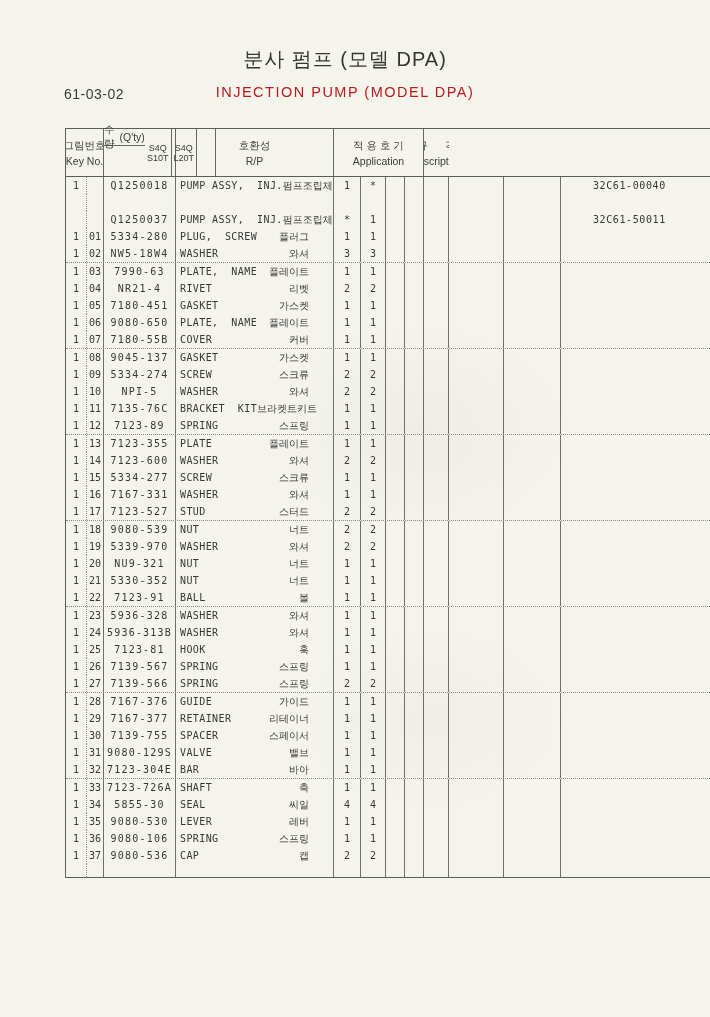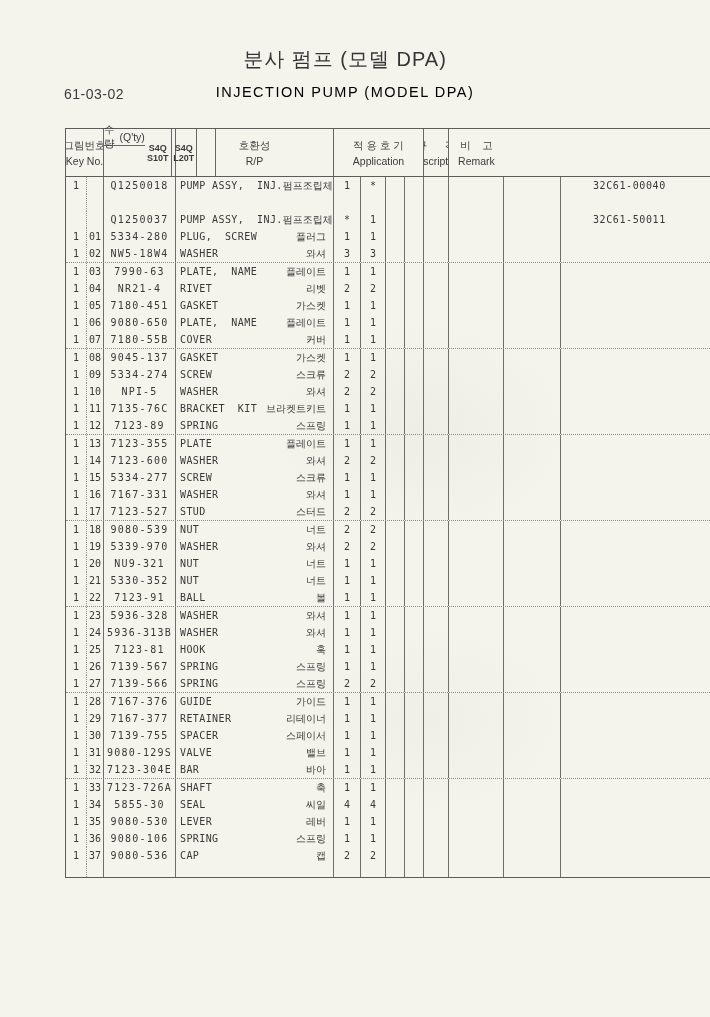--- a/index.html
+++ b/index.html
@@ -13,47 +13,47 @@
   .page{position:absolute;inset:0;}
   
   .page:before{content:"";position:absolute;inset:0;pointer-events:none;
     background:
       radial-gradient(220px 160px at 420px 430px, rgba(120,120,110,0.05), transparent 70%),
       radial-gradient(200px 140px at 430px 720px, rgba(120,120,110,0.04), transparent 70%);
   }
 
   .doc-code{position:absolute;left:64px;top:86px;font-size:14px;letter-spacing:.5px;color:#3c3c3c;}
   .title-ko{position:absolute;left:0;right:20px;top:46px;text-align:center;font-size:20px;letter-spacing:1px;color:#353535;}
-  .title-en{position:absolute;left:0;right:20px;top:84px;text-align:center;font-size:14.5px;letter-spacing:1.5px;color:#000000;}
+  .title-en{position:absolute;left:0;right:20px;top:84px;text-align:center;font-size:14.5px;letter-spacing:1.5px;color:#b91c1c;}
 
   .ptable{position:absolute;left:65px;top:128px;width:650px;border:1.2px solid #5c5c5c;box-sizing:border-box;}
 
   
   .thead{display:grid;grid-template-columns:38px 72px 158px 90px 25px 55px 57px 1fr;border-bottom:1px solid #5c5c5c;height:47px;}
   .hc{border-right:1px solid #666;display:flex;flex-direction:column;justify-content:center;align-items:center;gap:2px;overflow:hidden;}
   .hc:last-child{border-right:none;}
   .hko{font-size:10.5px;color:#3c3c3c;white-space:pre;}
   .hen{font-size:10.5px;color:#3c3c3c;white-space:pre;}
   .qtyhead{border-right:1px solid #666;display:flex;flex-direction:row;}
   .qty-top{height:16px;border-bottom:1px solid #666;display:flex;align-items:center;justify-content:center;gap:5px;font-size:10.5px;}
   .qty-sub{flex:1;display:grid;grid-template-columns:27px 25px 19px 1fr;}
-  .qsc{border-right:1px solid #666;display:flex;flex-direction:column;align-items:center;justify-content:center;font-size:9px;line-height:10px;overflow:hidden;font-weight:bold;}
+  .qsc{border-right:1px solid #666;display:flex;flex-direction:column;align-items:center;justify-content:center;font-size:9px;line-height:10px;overflow:hidden;}
   .qsc:last-child{border-right:none;}
 
   
   .group{border-bottom:1px dotted #8a8a8a;}
   .group.last{border-bottom:none;}
   .row{display:grid;grid-template-columns:21px 17px 72px 158px 27px 25px 19px 19px 25px 55px 57px 1fr;height:17px;}
   .filler .row{height:13px;}
   .c{border-right:1px solid #6e6e6e;display:flex;align-items:center;justify-content:center;overflow:hidden;
      font-family:"DejaVu Sans Mono", monospace;font-size:10px;color:#383838;}
   .c:last-child{border-right:none;}
   .c.k{border-right:1px dotted #909090;}
   .c.no{letter-spacing:1.2px;font-size:10px;}
-  .c.nm{justify-content:space-between;padding:0 7px 0 4px;font-size:10px;}
+  .c.nm{justify-content:space-between;padding:0 24px 0 4px;font-size:10px;}
   .c.nm .en{letter-spacing:.4px;white-space:pre;}
   .c.nm .ko{font-family:"Liberation Sans", sans-serif;font-size:10px;white-space:pre;}
   .c.rm{justify-content:flex-start;padding-left:4px;letter-spacing:.6px;margin-left:28px;}
 
   .page-number{position:absolute;left:0;right:30px;top:920px;text-align:center;
     font-family:"Liberation Serif", serif;font-style:italic;font-weight:bold;
     font-size:16px;letter-spacing:3px;color:#3a3a3a;}
 </style>
 </head>
 <body>
@@ -94,24 +94,20 @@
         <span class="hen">R/P</span>
       </div>
       <div class="hc">
         <span class="hko">적 용 호 기</span>
         <span class="hen">Application</span>
       </div>
       <div class="hc">
         <span class="hko">규      격</span>
         <span class="hen">Description</span>
       </div>
-      <div class="hc">
-        <span class="hko">비    고</span>
-        <span class="hen">Remark</span>
-      </div>
     </div>
 
     <div id="tbody">
         <div class="group">
           <div class="row">
             <div class="c k">1</div>
             <div class="c s"></div>
             <div class="c no">Q1250018</div>
             <div class="c nm">
               <span class="en">PUMP ASSY,  INJ.</span>

